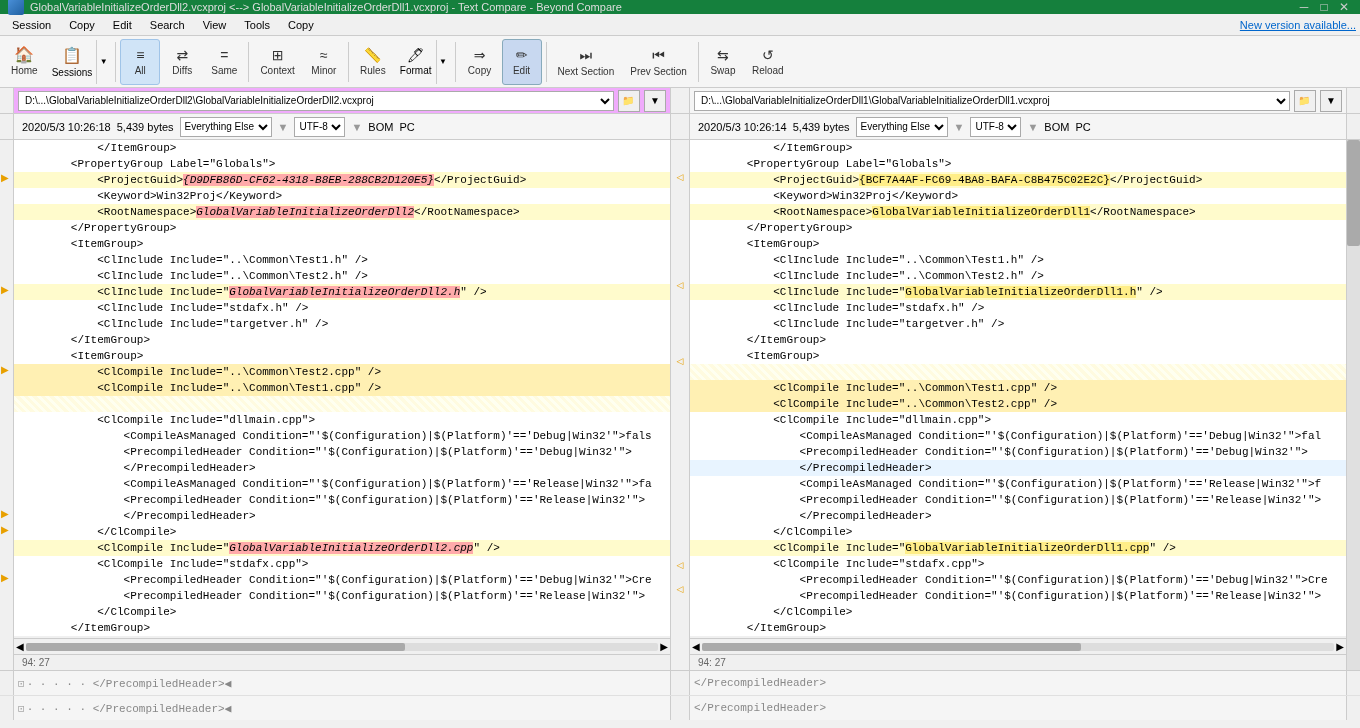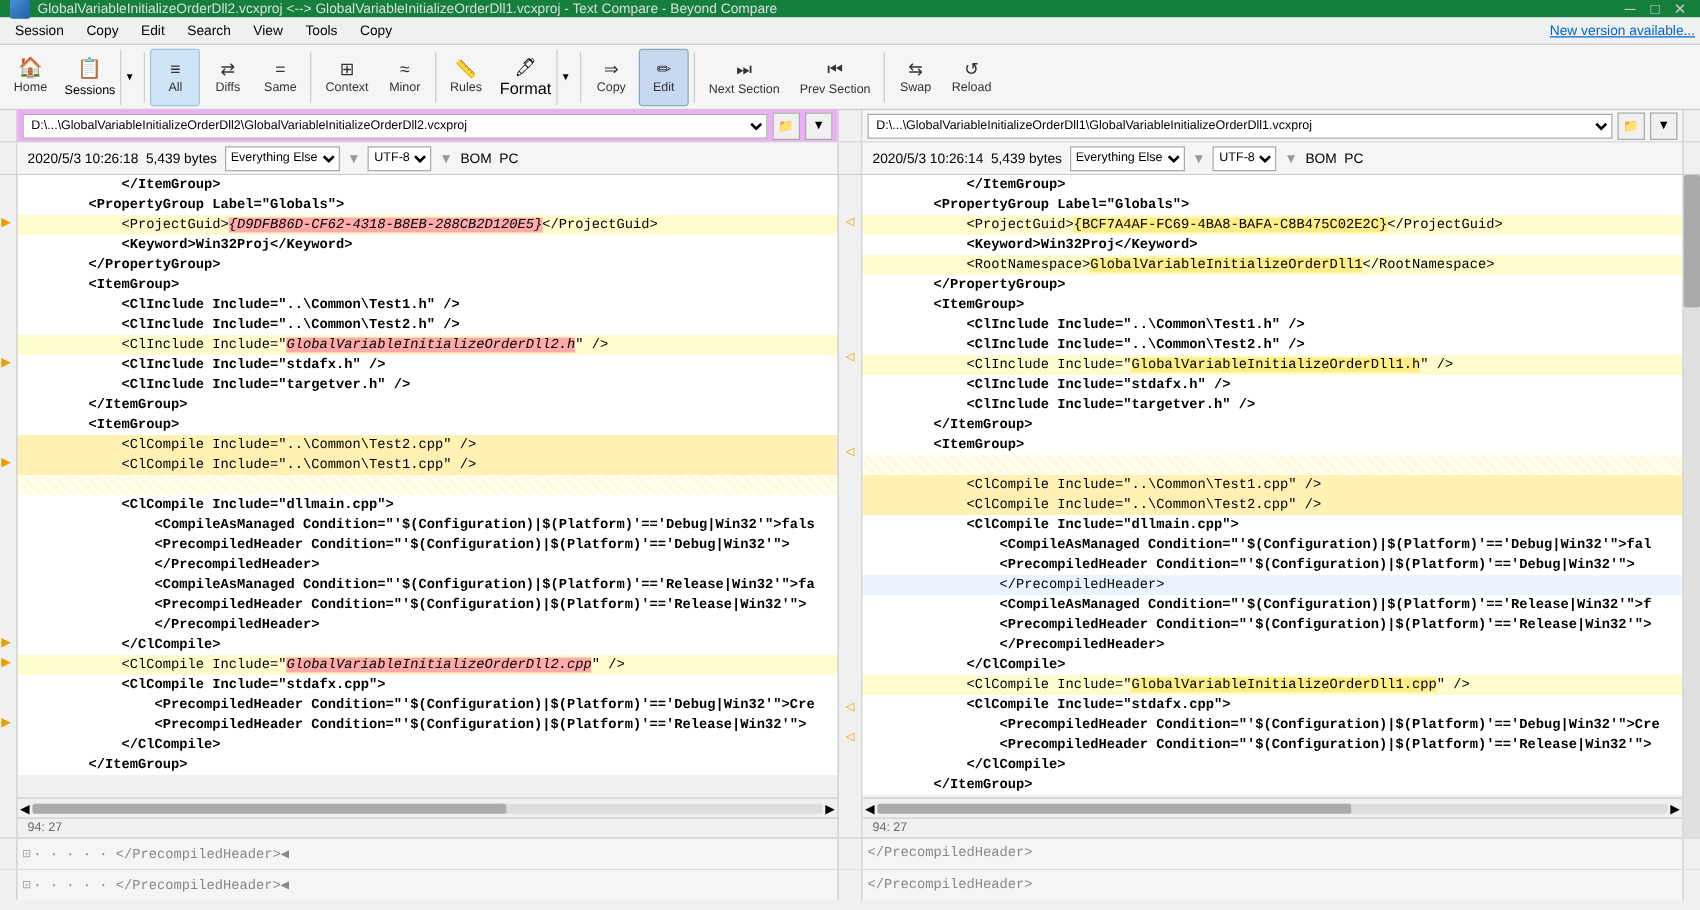--- a/index.html
+++ b/index.html
@@ -85,21 +85,21 @@
     .code-line {
       display: flex;
       white-space: pre;
       min-height: 16px;
     }
     .code-line .code-text {
       padding-left: 4px;
       flex: 1;
     }
 
-    .line-normal { background: white; font-weight: bold; }
+    .line-normal { background: white; }
     .line-changed { background: #fffbcc; }
     .line-changed-left { background: #fff0b3; }
     .line-cursor { background: #e8f4ff; }
     .line-striped { background: repeating-linear-gradient(45deg, #fffbe0, #fffbe0 3px, #fffff0 3px, #fffff0 6px); }
 
     
     .hl-red { background: #ffaaaa; font-style: italic; }
     .hl-yellow { background: #ffee88; }
   </style>
 </head>
@@ -175,21 +175,21 @@
   <div class="tb-separator"></div>
 
   <div class="tb-btn">
     <div style="font-size:14px;">📏</div>
     <div class="label">Rules</div>
   </div>
 
   <div class="tb-btn-with-arrow">
     <div class="tb-btn-main">
       <div style="font-size:14px;">🖊</div>
-      <div style="font-size:13px;">Format</div>
+      <div style="font-size:10px;">Format</div>
     </div>
     <div class="tb-btn-arrow">▼</div>
   </div>
 
   <div class="tb-separator"></div>
 
   <div class="tb-btn">
     <div style="font-size:14px;">⇒</div>
     <div class="label">Copy</div>
   </div>
@@ -302,20 +302,21 @@
     </div>
 
     <div style="flex:1;display:flex;flex-direction:column;overflow:hidden;">
       <div style="flex:1;overflow:auto;font-family:'Courier New',monospace;font-size:11px;line-height:16px;">
         <div style="background:white;">
 
           <div class="code-line line-normal"><span class="code-text">            &lt;/ItemGroup&gt;</span></div>
           <div class="code-line line-normal"><span class="code-text">        &lt;PropertyGroup Label="Globals"&gt;</span></div>
           <div class="code-line line-changed"><span class="code-text">            &lt;ProjectGuid&gt;<span class="hl-red">{D9DFB86D-CF62-4318-B8EB-288CB2D120E5}</span>&lt;/ProjectGuid&gt;</span></div>
           <div class="code-line line-normal"><span class="code-text">            &lt;Keyword&gt;Win32Proj&lt;/Keyword&gt;</span></div>
+          <div class="code-line line-changed"><span class="code-text">            &lt;RootNamespace&gt;<span class="hl-red">GlobalVariableInitializeOrderDll2</span>&lt;/RootNamespace&gt;</span></div>
           <div class="code-line line-normal"><span class="code-text">        &lt;/PropertyGroup&gt;</span></div>
           <div class="code-line line-normal"><span class="code-text">        &lt;ItemGroup&gt;</span></div>
           <div class="code-line line-normal"><span class="code-text">            &lt;ClInclude Include="..\Common\Test1.h" /&gt;</span></div>
           <div class="code-line line-normal"><span class="code-text">            &lt;ClInclude Include="..\Common\Test2.h" /&gt;</span></div>
           <div class="code-line line-changed"><span class="code-text">            &lt;ClInclude Include="<span class="hl-red">GlobalVariableInitializeOrderDll2.h</span>" /&gt;</span></div>
           <div class="code-line line-normal"><span class="code-text">            &lt;ClInclude Include="stdafx.h" /&gt;</span></div>
           <div class="code-line line-normal"><span class="code-text">            &lt;ClInclude Include="targetver.h" /&gt;</span></div>
           <div class="code-line line-normal"><span class="code-text">        &lt;/ItemGroup&gt;</span></div>
           <div class="code-line line-normal"><span class="code-text">        &lt;ItemGroup&gt;</span></div>
           <div class="code-line line-changed-left"><span class="code-text">            &lt;ClCompile Include="..\Common\Test2.cpp" /&gt;</span></div>

